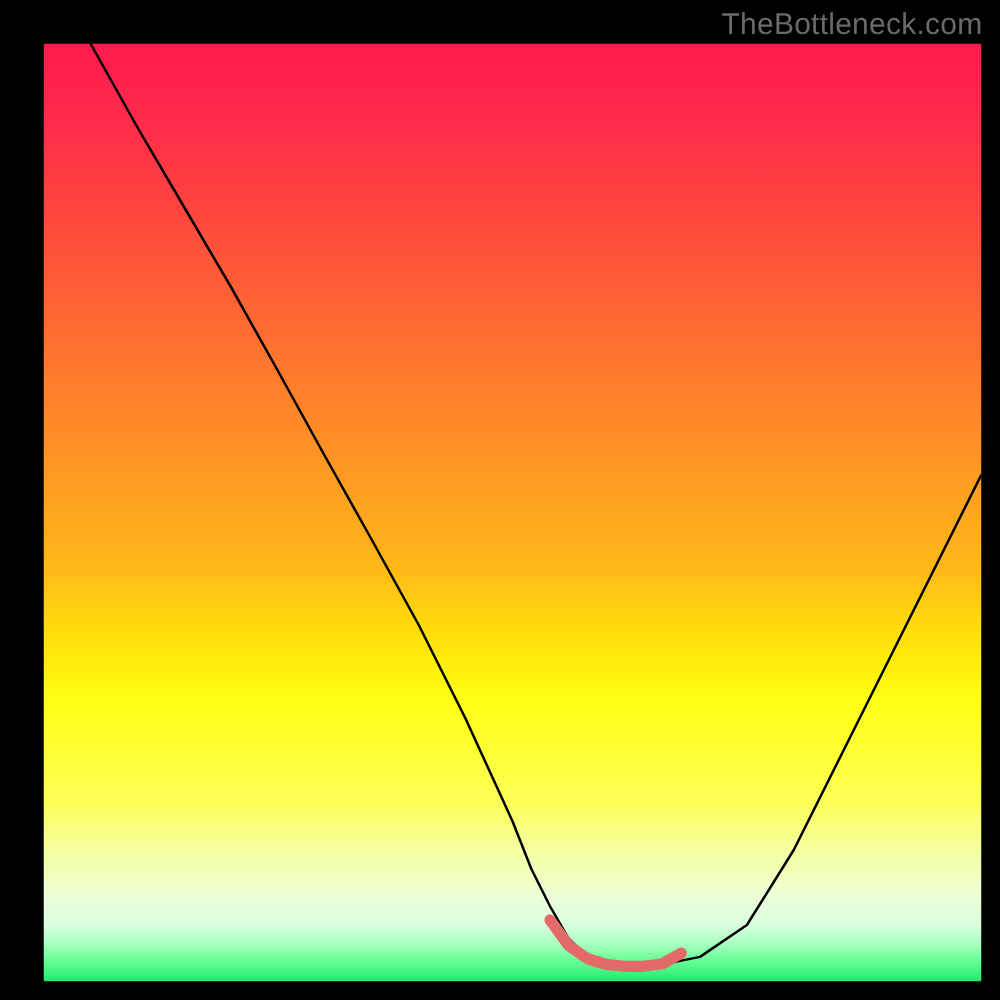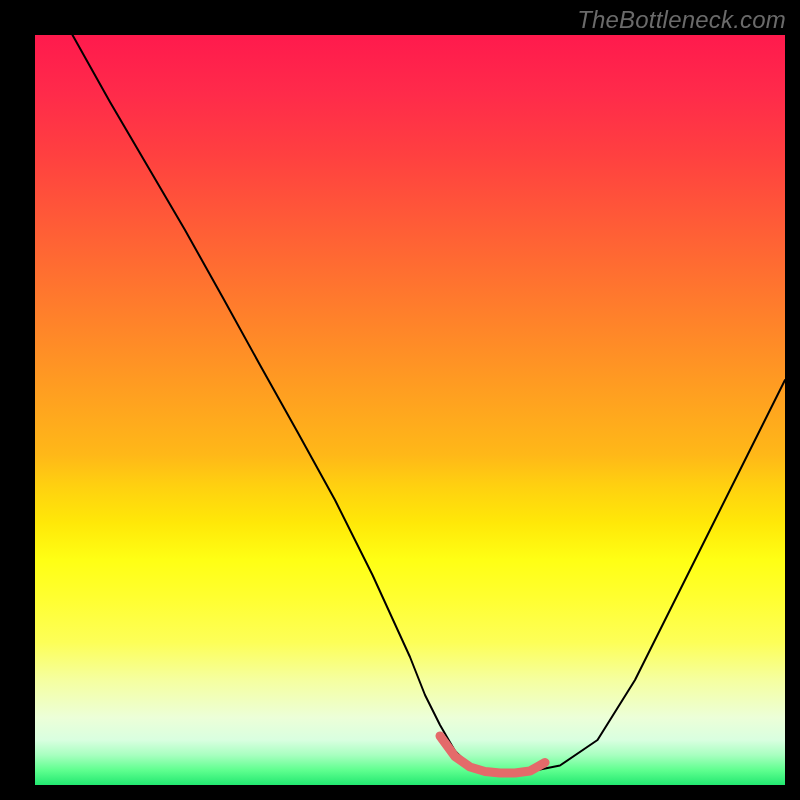--- a/index.html
+++ b/index.html
@@ -55,21 +55,20 @@
     height: 750px;
   }
   .watermark {
     position: absolute;
     top: 6px;
     right: 14px;
     font-family: Arial, Helvetica, sans-serif;
     font-size: 24px;
     color: #6a6a6a;
     letter-spacing: 0.2px;
-    font-style: italic;
   }
 </style>
 </head>
 <body>
 
 <div class="frame">
   <div class="plot">
     <svg viewBox="0 0 750 750" preserveAspectRatio="none">
       <path d="M 37.5 0
            L 75 67

